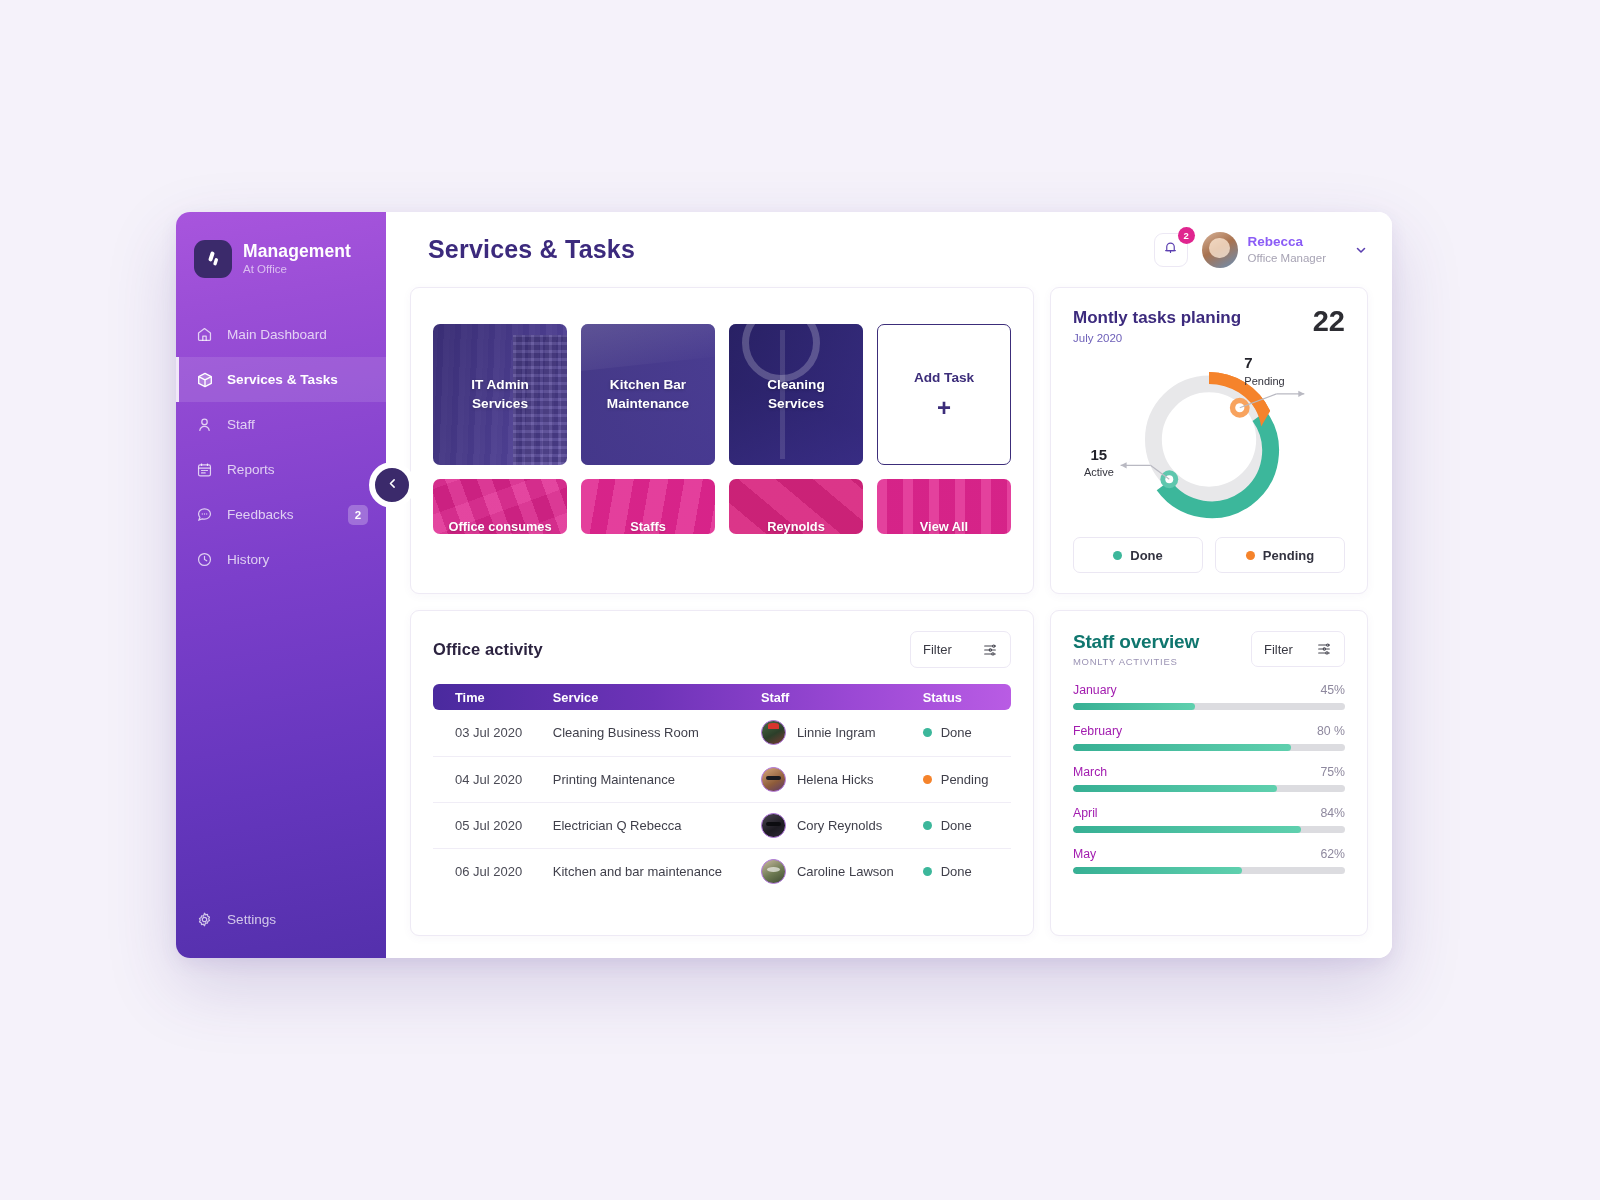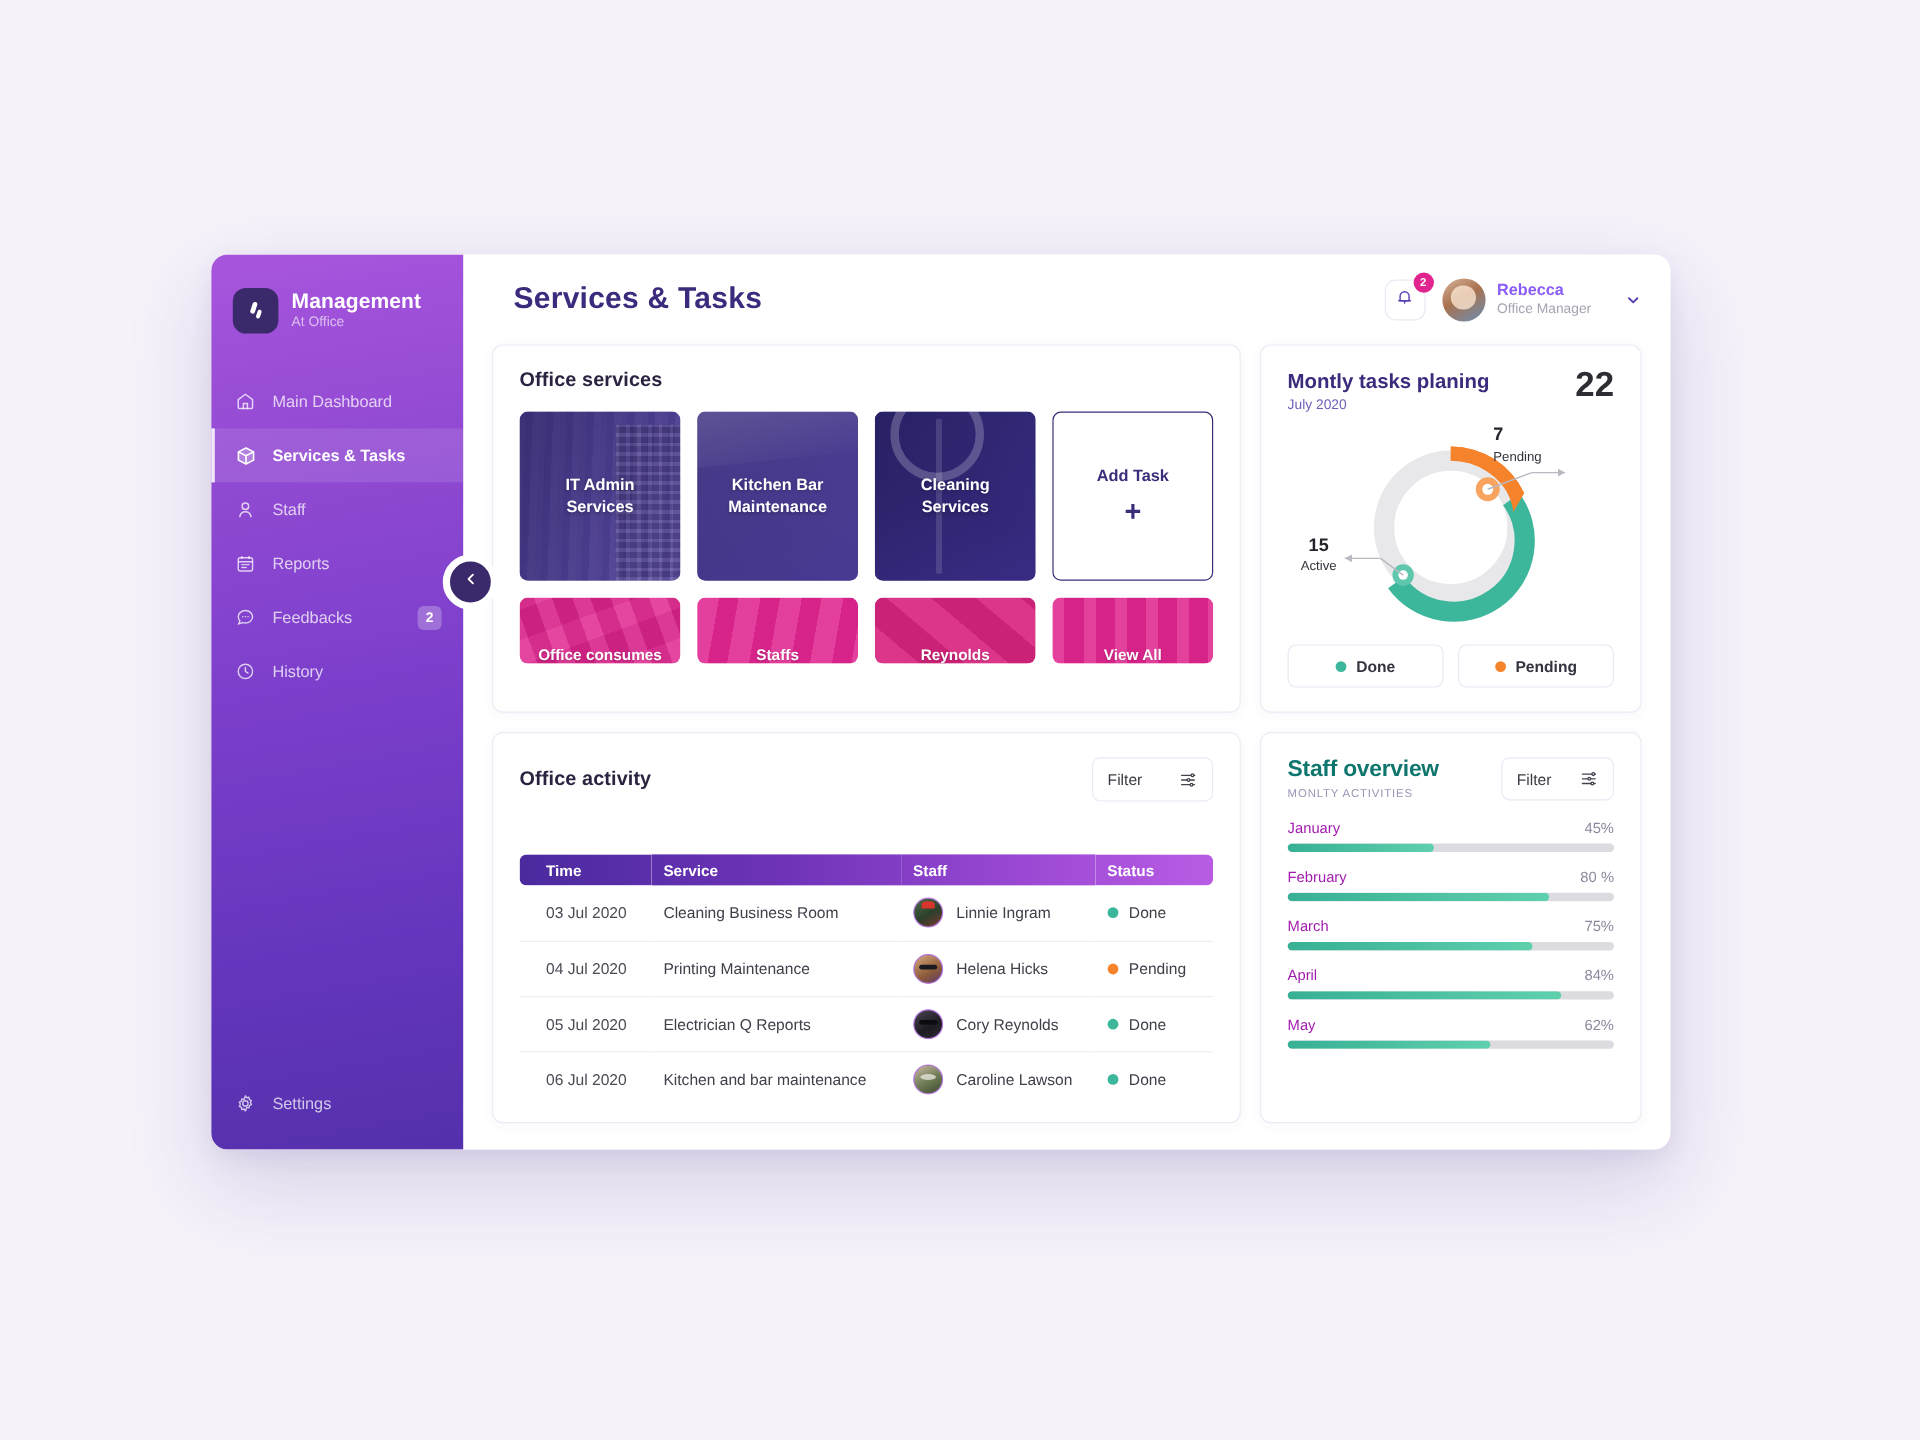--- a/index.html
+++ b/index.html
@@ -281,21 +281,21 @@
   .legend-pill {
     flex: 1; height: 36px;
     border: 1px solid #ebe7f3; border-radius: 7px;
     display: flex; align-items: center; justify-content: center; gap: 8px;
     font-size: 13px; font-weight: 600; color: #333340;
     cursor: pointer; background:#fff;
   }
   .dot { width: 9px; height: 9px; border-radius: 50%; display:inline-block; }
 
   
-  #activity-card { display: flex; flex-direction: column; gap: 28px; }
+  #activity-card { display: flex; flex-direction: column; }
   .act-head { display: flex; align-items: center; }
   .filter-btn {
     margin-left: auto;
     height: 37px; min-width: 101px;
     border: 1px solid #ece8f4; border-radius: 7px; background: #fff;
     display: flex; align-items: center; justify-content: space-between;
     padding: 0 12px; gap: 14px;
     font-size: 13px; color: #3a3a44;
     cursor: pointer;
   }
@@ -486,21 +486,20 @@
               <path d="M4 6.3L8 10.3l4-4"></path>
             </svg>
           </span>
         </div>
       </div>
     </header>
 
     <div id="content">
 
       <section class="card" id="services-card">
-        <div class="card-title">Office services</div>
 
         <div class="svc-grid">
           <div class="svc-tile">
             <div class="photo photo-it"></div>
             <div class="label">IT Admin
 Services</div>
           </div>
           <div class="svc-tile">
             <div class="photo photo-kb"></div>
             <div class="label">Kitchen Bar
@@ -654,21 +653,21 @@
               </td>
               <td>
                 <span class="status-cell">
                   <span class="dot" style="background:#f5832b"></span>
                   <span>Pending</span>
                 </span>
               </td>
             </tr>
             <tr>
               <td>05 Jul 2020</td>
-              <td>Electrician Q Reports</td>
+              <td>Electrician Q Rebecca</td>
               <td>
                 <span class="staff-cell">
                   <span class="av a3"></span>
                   <span>Cory Reynolds</span>
                 </span>
               </td>
               <td>
                 <span class="status-cell">
                   <span class="dot" style="background:#3cb79b"></span>
                   <span>Done</span>

